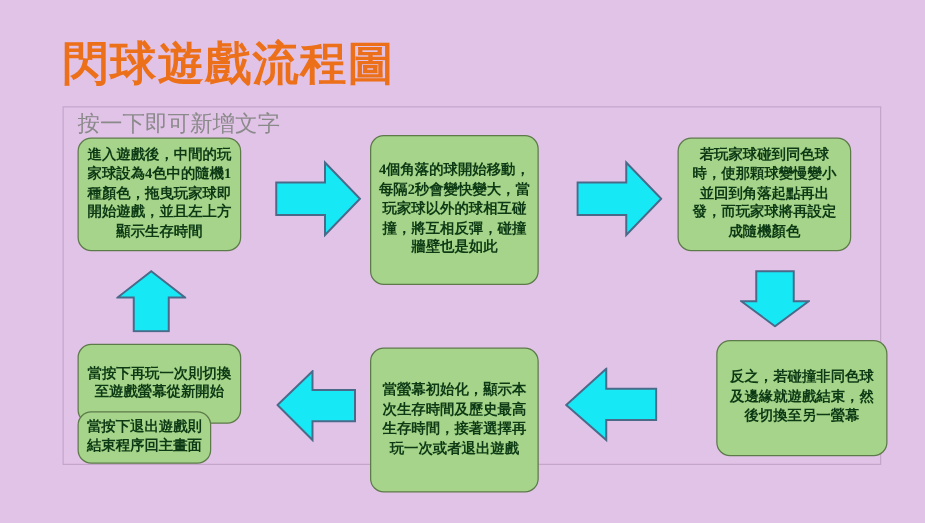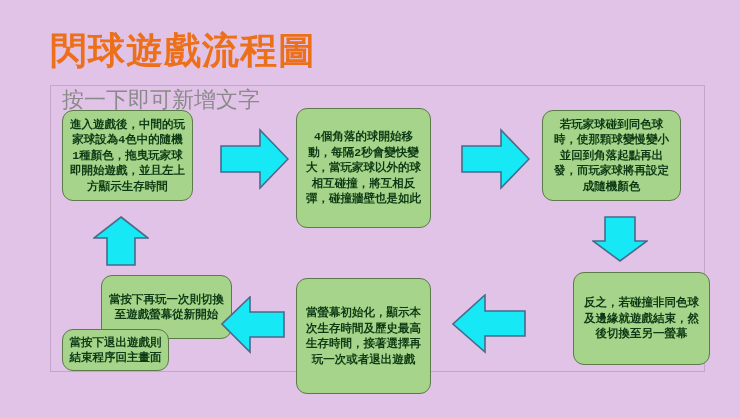--- a/index.html
+++ b/index.html
@@ -42,55 +42,55 @@
     top: 85px;
     width: 655px;
     height: 287px;
     border: 1px solid #c4a6cb;
     box-sizing: border-box;
   }
   #placeholder-prompt {
     position: absolute;
     left: 62px;
     top: 87px;
-    font-size: 22px;
+    font-size: 18px;
     line-height: 26px;
     color: #8a8a8a;
     white-space: nowrap;
     font-family: "DejaVu Sans", "Liberation Sans", sans-serif;
   }
   
   .node {
     position: absolute;
     box-sizing: border-box;
     background: #a5d48a;
     border: 1px solid #5d7a4a;
     border-radius: 11px;
     color: #0d3a14;
-    font-family: Liberation Mono, monospace;
+    font-family: Liberation Serif, serif;
     font-weight: bold;
     font-size: 11.5px;
     line-height: 15.5px;
     text-align: center;
     display: flex;
     align-items: center;
     justify-content: center;
     padding: 3px 6px;
     overflow: hidden;
   }
   .node span {
     display: block;
     width: 100%;
   }
   #node-1 { left: 62px;  top: 110px; width: 131px; height: 91px; }
   #node-2 { left: 296px; top: 108px; width: 135px; height: 120px; }
   #node-3 { left: 542px; top: 110px; width: 139px; height: 91px; }
   #node-4 { left: 545px; top: 272px; width: 137px; height: 93px; margin-left: 28px; }
   #node-5 { left: 296px; top: 278px; width: 135px; height: 116px; }
-  #node-6 { left: 62px;  top: 275px; width: 131px; height: 64px; margin-left: 39px; }
+  #node-6 { left: 62px;  top: 275px; width: 131px; height: 64px; }
   #node-7 { left: 62px;  top: 329px; width: 107px; height: 42px; }
 
   
   .arrow {
     position: absolute;
   }
   .arrow svg { display: block; }
   #arrow-1 { left: 220px; top: 128px; }
   #arrow-2 { left: 461px; top: 128px; }
   #arrow-3 { left: 592px; top: 216px; }

